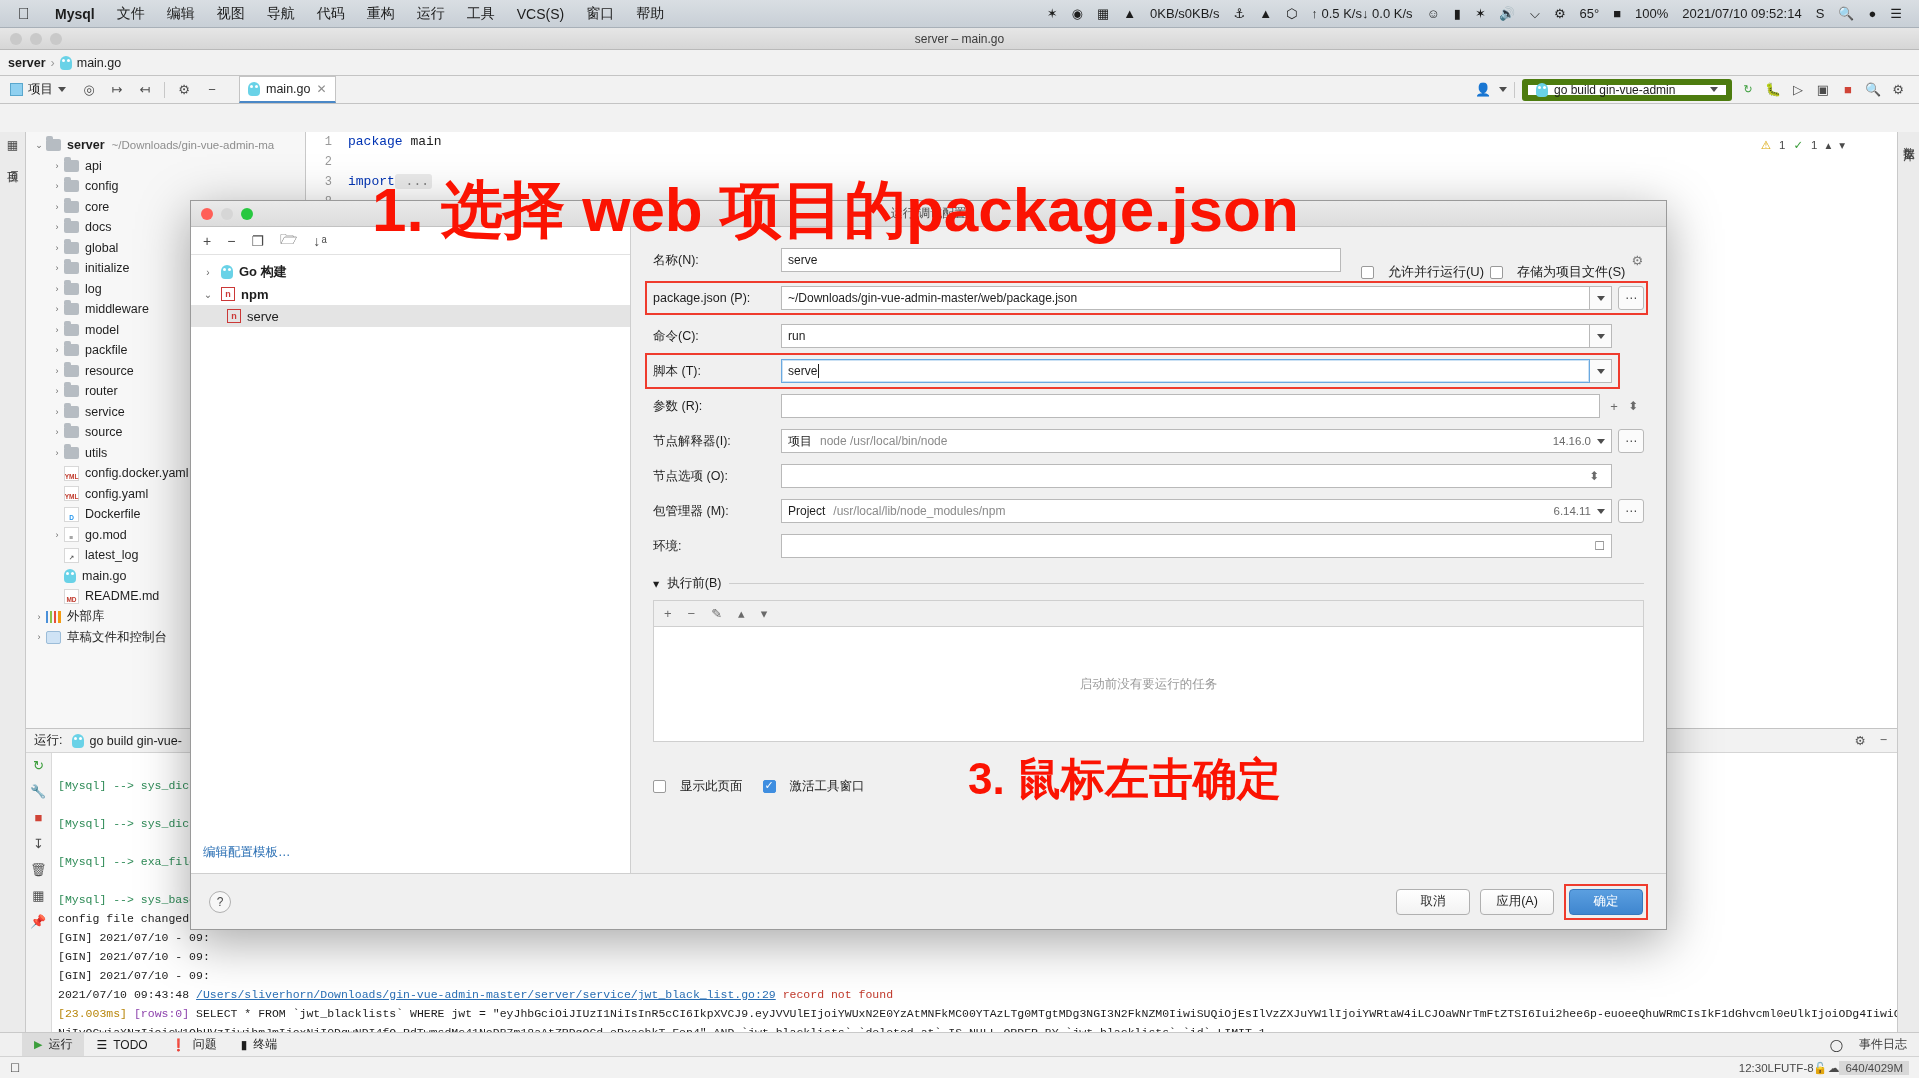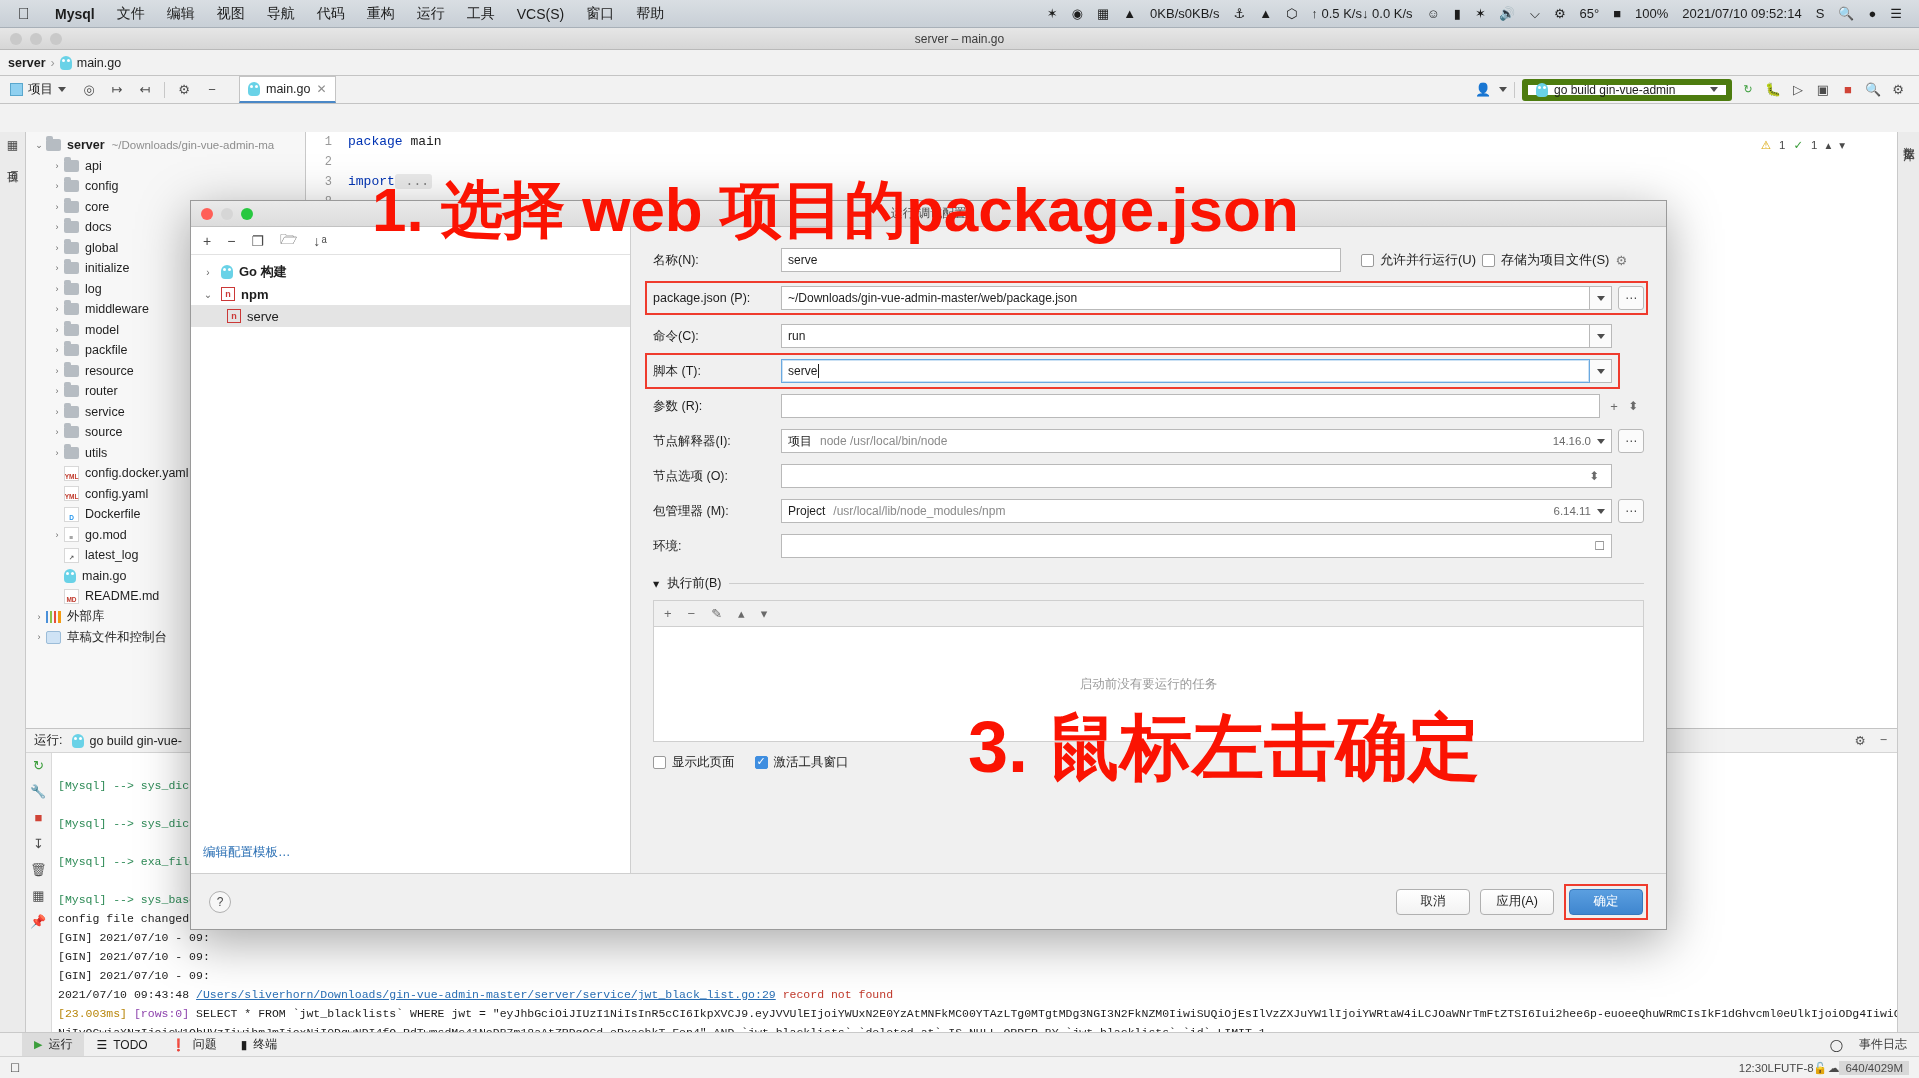--- a/index.html
+++ b/index.html
@@ -168,39 +168,39 @@
   .plusmini{color:#6a6a6a;font-size:13px;padding:0 4px;}
 
   .redbox{position:absolute;border:2.5px solid #ef3b2d;pointer-events:none;}
 
   .sect{margin-top:14px;}
   .secthdr{display:flex;align-items:center;gap:8px;font-size:12.5px;color:#1d1d1d;}
   .secthdr .ln{flex:1;height:1px;background:#cdcdcd;}
   .sectbar{height:26px;border:1px solid #cfcfcf;border-bottom:none;background:#f0f0f0;display:flex;align-items:center;gap:16px;padding-left:10px;color:#6a6a6a;font-size:13px;margin-top:8px;}
   .sectbody{height:116px;border:1px solid #cfcfcf;background:#fff;display:flex;align-items:center;justify-content:center;color:#9a9a9a;font-size:12.5px;}
   .chkrow{display:flex;align-items:center;gap:20px;margin-top:12px;font-size:12.5px;}
-  .chk{display:flex;align-items:center;gap:6px;}
+  .chk{display:flex;align-items:center;gap:14px;margin-top:24px;}
   .box{width:13px;height:13px;border:1px solid #9a9a9a;background:#fff;border-radius:2px;display:inline-block;}
   .box.on{background:#3f8ee0;border-color:#3f8ee0;position:relative;}
   .box.on::after{content:"✓";position:absolute;left:1px;top:-2px;color:#fff;font-size:11px;}
 
   .dlgfoot{height:56px;border-top:1px solid #cfcfcf;background:#f0f0f0;display:flex;align-items:center;padding:0 18px;position:relative;}
   .helpb{width:22px;height:22px;border:1px solid #b0b0b0;border-radius:50%;display:flex;align-items:center;justify-content:center;font-size:12px;color:#4a4a4a;background:#f7f7f7;}
   .btns{margin-left:auto;display:flex;align-items:center;gap:10px;}
   .btn{min-width:74px;height:26px;border:1px solid #b0b0b0;border-radius:4px;background:linear-gradient(180deg,#fff,#f2f2f2);display:flex;align-items:center;justify-content:center;font-size:12.5px;}
   .btn.primary{background:linear-gradient(180deg,#5b9fe0,#3f86cf);border-color:#3778bd;color:#fff;}
   .okwrap{position:relative;padding:5px;}
   .okwrap .redbox{inset:0;}
 
   
   .anno{position:absolute;color:#fb1302;font-weight:700;white-space:nowrap;pointer-events:none;
         font-family:"Liberation Sans","DejaVu Sans",sans-serif;}
   #anno1{left:372px;top:168px;font-size:62px;}
   #anno2{left:368px;top:420px;font-size:60px;}
-  #anno3{left:968px;top:700px;font-size:72px;}
+  #anno3{left:968px;top:750px;font-size:44px;}
 </style>
 </head>
 <body>
 
 <div class="app">
 
   <div class="macbar">
     <span class="apple"></span>
     <span class="mi bold">Mysql</span>
     <span class="mi">文件</span>

